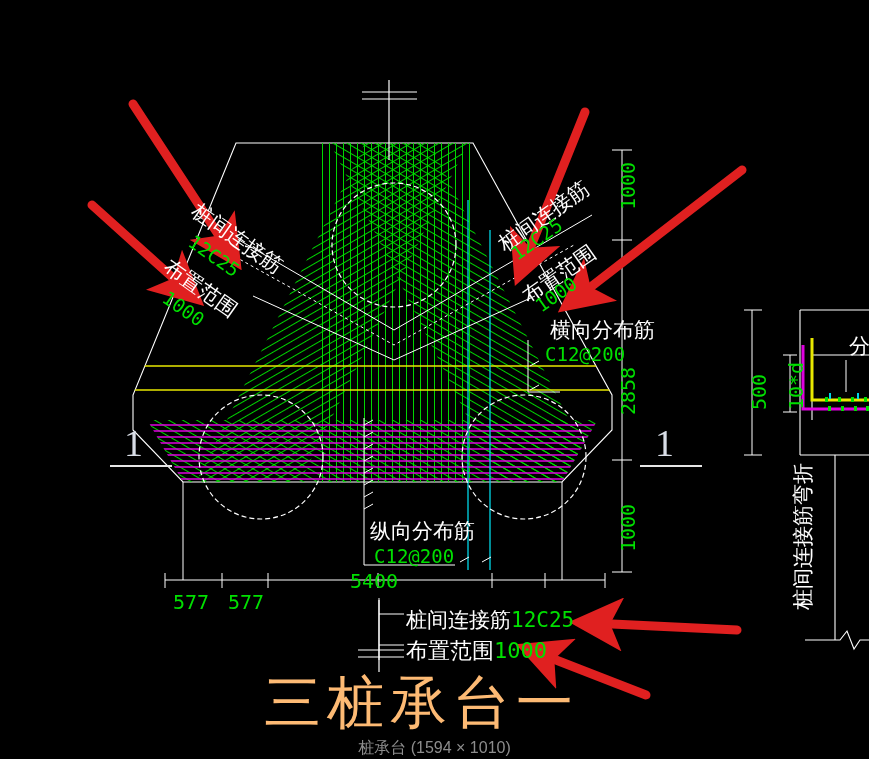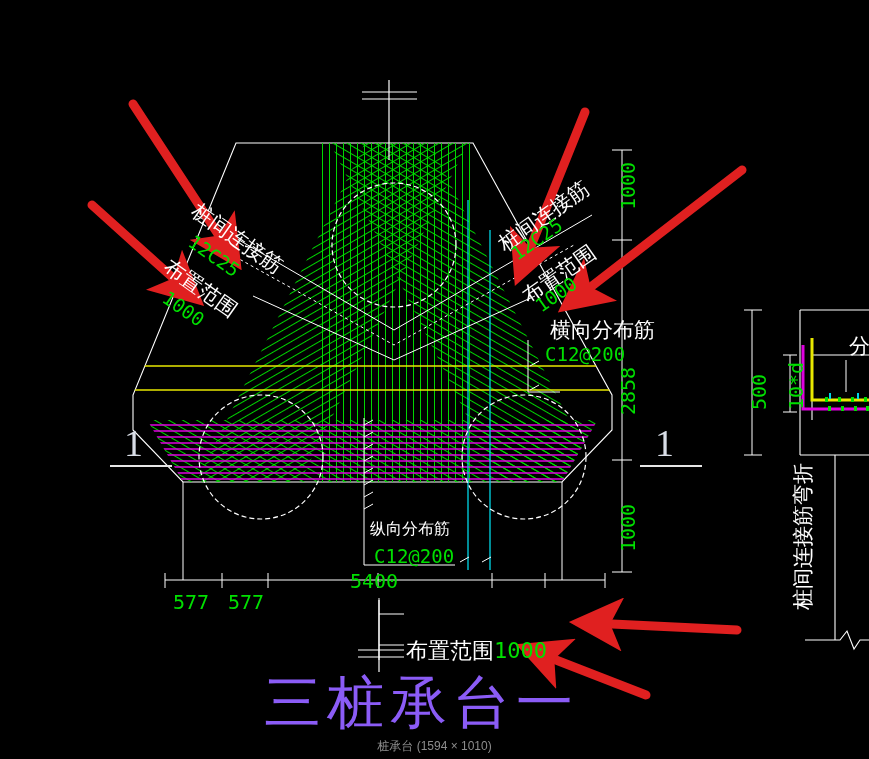--- a/index.html
+++ b/index.html
@@ -2,22 +2,22 @@
 <html><head>
 <meta charset="utf-8">
 <style>
   html,body{margin:0;padding:0;background:#000;}
   body{width:869px;height:759px;overflow:hidden;font-family:"Liberation Sans",sans-serif;}
   #stage{position:relative;width:869px;height:759px;background:#000;overflow:hidden;}
   svg#cad{position:absolute;left:0;top:0;width:869px;height:759px;}
   .txt{position:absolute;white-space:nowrap;line-height:1;}
   .w{color:#ffffff;}
   .g{color:#00e000;}
-  .cap{position:absolute;left:0;top:738px;width:869px;text-align:center;color:#8d8d8d;font-size:12px;}
-  .title{position:absolute;color:#8b5cf6;font-size:57px;letter-spacing:6px;font-family:"DejaVu Sans",sans-serif;}
+  .cap{position:absolute;left:0;top:738px;width:869px;text-align:center;color:#8d8d8d;font-size:16px;}
+  .title{position:absolute;color:#fdba74;font-size:57px;letter-spacing:6px;font-family:"DejaVu Sans",sans-serif;}
   .secnum{position:absolute;color:#d8dde6;font-size:38px;font-family:"Liberation Serif",serif;}
   .secline{position:absolute;height:2px;background:#e6e6e6;}
   .rot{transform-origin:0 0;}
 </style>
 </head>
 <body>
 
 <div id="stage">
 
   <svg id="cad" viewBox="0 0 869 759">
@@ -223,31 +223,34 @@
   <div class="txt rot" style="left:495px;top:238px;transform:rotate(-35deg);font-size:21px;font-family:'DejaVu Sans',sans-serif;">
     <span class="w">桩间连接筋</span>
   </div>
   <div class="txt rot g" style="left:508px;top:248px;transform:rotate(-35deg);font-size:19px;font-family:'DejaVu Sans Mono',monospace;">12C25</div>
   <div class="txt rot w" style="left:519px;top:290px;transform:rotate(-35deg);font-size:21px;font-family:'DejaVu Sans',sans-serif;">布置范围</div>
   <div class="txt rot g" style="left:532px;top:300px;transform:rotate(-35deg);font-size:19px;font-family:'DejaVu Sans Mono',monospace;">1000</div>
 
   <div class="txt w" style="left:550px;top:320px;font-size:21px;font-family:'DejaVu Sans',sans-serif;">横向分布筋</div>
   <div class="txt g" style="left:545px;top:345px;font-size:19px;font-family:'DejaVu Sans Mono',monospace;">C12@200</div>
 
-  <div class="txt w" style="left:370px;top:521px;font-size:16px;font-family:'DejaVu Sans',sans-serif;">纵向分布筋</div>
+  <div class="txt w" style="left:370px;top:521px;font-size:21px;font-family:'DejaVu Sans',sans-serif;">纵向分布筋</div>
   <div class="txt g" style="left:374px;top:547px;font-size:19px;font-family:'DejaVu Sans Mono',monospace;">C12@200</div>
 
   <div class="txt g" style="left:350px;top:571px;font-size:20px;font-family:'DejaVu Sans Mono',monospace;">5400</div>
   <div class="txt g" style="left:173px;top:592px;font-size:20px;font-family:'DejaVu Sans Mono',monospace;">577</div>
   <div class="txt g" style="left:228px;top:592px;font-size:20px;font-family:'DejaVu Sans Mono',monospace;">577</div>
 
   <div class="txt g rot" style="left:618px;top:210px;transform:rotate(-90deg);font-size:20px;font-family:'DejaVu Sans Mono',monospace;">1000</div>
   <div class="txt g rot" style="left:618px;top:415px;transform:rotate(-90deg);font-size:20px;font-family:'DejaVu Sans Mono',monospace;">2858</div>
   <div class="txt g rot" style="left:618px;top:552px;transform:rotate(-90deg);font-size:20px;font-family:'DejaVu Sans Mono',monospace;">1000</div>
 
+  <div class="txt" style="left:406px;top:610px;font-size:21px;font-family:'DejaVu Sans',sans-serif;">
+    <span class="w">桩间连接筋</span><span class="g" style="font-family:'DejaVu Sans Mono',monospace;">12C25</span>
+  </div>
   <div class="txt" style="left:406px;top:640px;font-size:22px;font-family:'DejaVu Sans',sans-serif;">
     <span class="w">布置范围</span><span class="g" style="font-family:'DejaVu Sans Mono',monospace;">1000</span>
   </div>
 
   <div class="secnum" style="left:124px;top:421px;">1</div>
   <div class="secline" style="left:110px;top:465px;width:62px;"></div>
   <div class="secnum" style="left:655px;top:421px;">1</div>
   <div class="secline" style="left:640px;top:465px;width:62px;"></div>
 
   <div class="txt g rot" style="left:749px;top:410px;transform:rotate(-90deg);font-size:20px;font-family:'DejaVu Sans Mono',monospace;">500</div>

